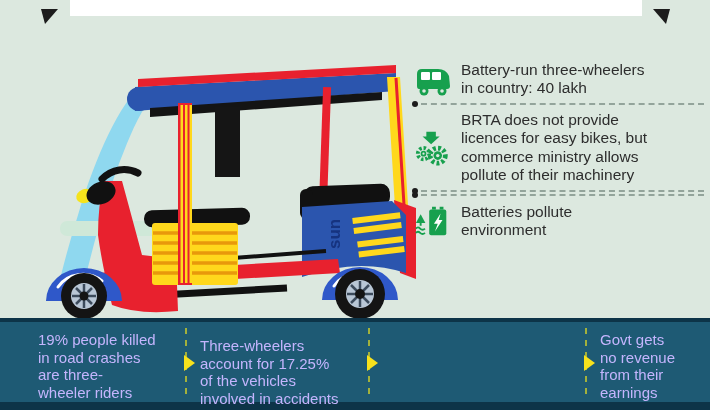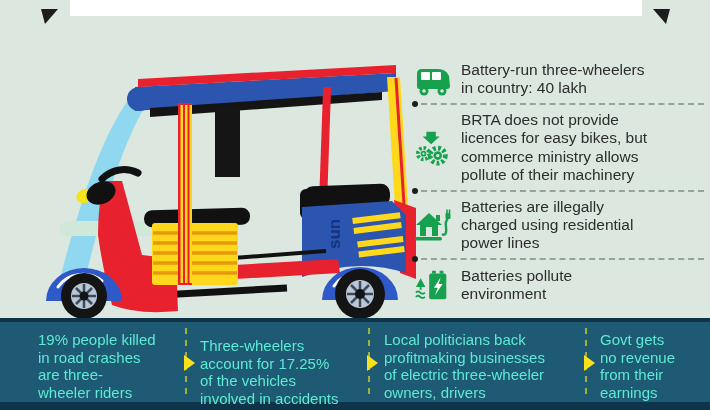--- a/index.html
+++ b/index.html
@@ -32,21 +32,21 @@
   .fact-divider{display:flex;align-items:center;height:4px;}
   .fact-divider .dot{width:6px;height:6px;border-radius:50%;background:#1c1c1c;}
   .fact-divider .dashes{flex:1;border-top:2px dashed #93a49b;margin-left:3px;}
   
   .stats-bar{
     position:absolute;left:0;top:318px;width:710px;height:92px;
     background:#1e5a74;border-top:4px solid #0d3448;border-bottom:8px solid #0d3448;
     box-sizing:border-box;
   }
   .stat{
-    position:absolute;top:9px;color:#5eead4;font-size:15px;line-height:1.18;
+    position:absolute;top:9px;color:#c4b5fd;font-size:15px;line-height:1.18;
     white-space:pre-line;
   }
   .stat-1{left:38px;width:150px;}
   .stat-2{left:200px;width:170px;margin-top:6px;}
   .stat-3{left:384px;width:200px;}
   .stat-4{left:600px;width:104px;}
   .stat-divider{
     position:absolute;top:6px;height:70px;width:2px;
     background:repeating-linear-gradient(to bottom,#a3b13c 0 6px,transparent 6px 12px);
   }
@@ -193,38 +193,20 @@
 licences for easy bikes, but
 commerce ministry allows
 pollute of their machinery</div>
     </div>
 
     <div class="fact-divider">
         <span class="dot"></span>
         <span class="dashes"></span>
       </div>
 
-    <div class="fact-row">
-      <div class="fact-icon">
-        <svg width="40" height="36" viewBox="0 0 40 36">
-          <polygon points="3,18 16,6 29,18" fill="#17a04e"></polygon>
-          <rect x="23" y="8" width="4" height="6" fill="#17a04e"></rect>
-          <rect x="7" y="16" width="18" height="13" fill="#17a04e"></rect>
-          <rect x="13" y="20" width="6" height="9" fill="#dce8df"></rect>
-          <rect x="2" y="30" width="27" height="3.5" rx="1.7" fill="#17a04e"></rect>
-          <path d="M29,27 Q34,30 33,20 Q32,14 35,12" stroke="#17a04e" stroke-width="2.4" fill="none"></path>
-          <rect x="32.5" y="6" width="5" height="6" rx="1" fill="#17a04e"></rect>
-          <line x1="34" y1="6" x2="34" y2="2.5" stroke="#17a04e" stroke-width="1.6"></line>
-          <line x1="36.5" y1="6" x2="36.5" y2="2.5" stroke="#17a04e" stroke-width="1.6"></line>
-        </svg>
-      </div>
-      <div class="fact-text">Batteries are illegally
-charged using residential
-power lines</div>
-    </div>
 
     <div class="fact-divider">
         <span class="dot"></span>
         <span class="dashes"></span>
       </div>
 
     <div class="fact-row">
       <div class="fact-icon">
         <svg width="38" height="38" viewBox="0 0 40 40">
           <rect x="19" y="5" width="4" height="3" fill="#17a04e"></rect>
@@ -244,24 +226,20 @@
 
   <div class="stats-bar">
     <div class="stat stat-1">19% people killed
 in road crashes
 are three-
 wheeler riders</div>
     <div class="stat stat-2">Three-wheelers
 account for 17.25%
 of the vehicles
 involved in accidents</div>
-    <div class="stat stat-3">Local politicians back
-profitmaking businesses
-of electric three-wheeler
-owners, drivers</div>
     <div class="stat stat-4">Govt gets
 no revenue
 from their
 earnings</div>
     <div class="stat-divider sd-1">
         <span class="stat-arrow"></span>
       </div>
     <div class="stat-divider sd-2">
         <span class="stat-arrow"></span>
       </div>

